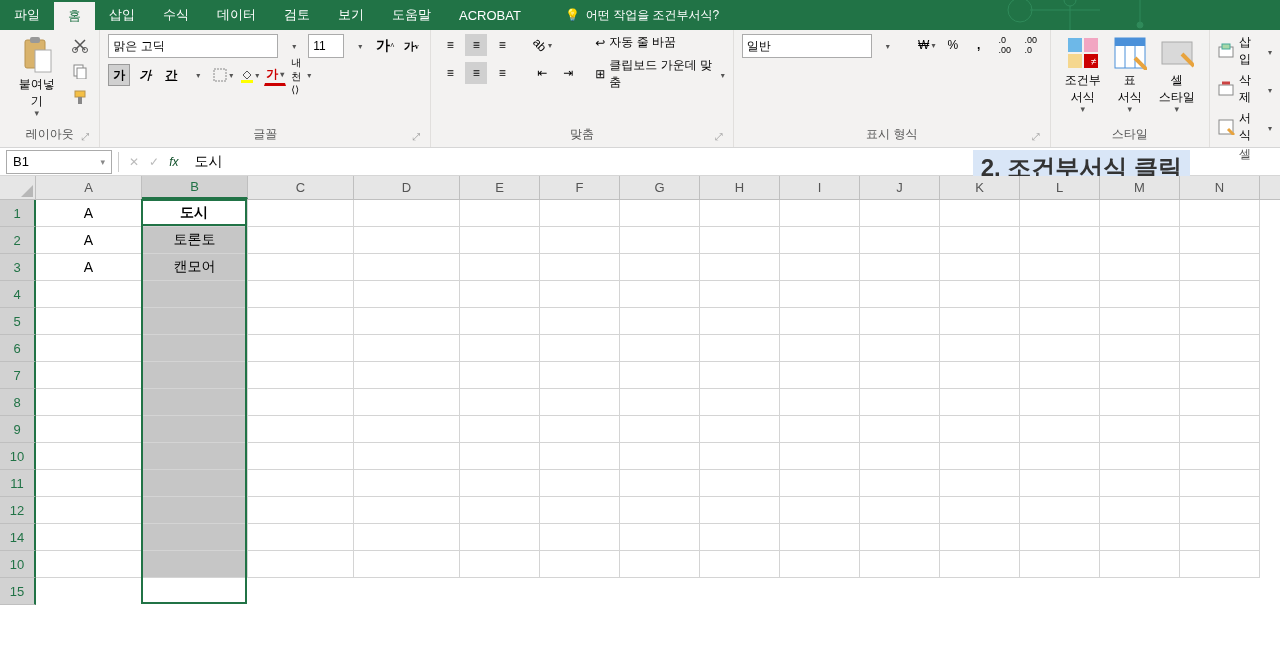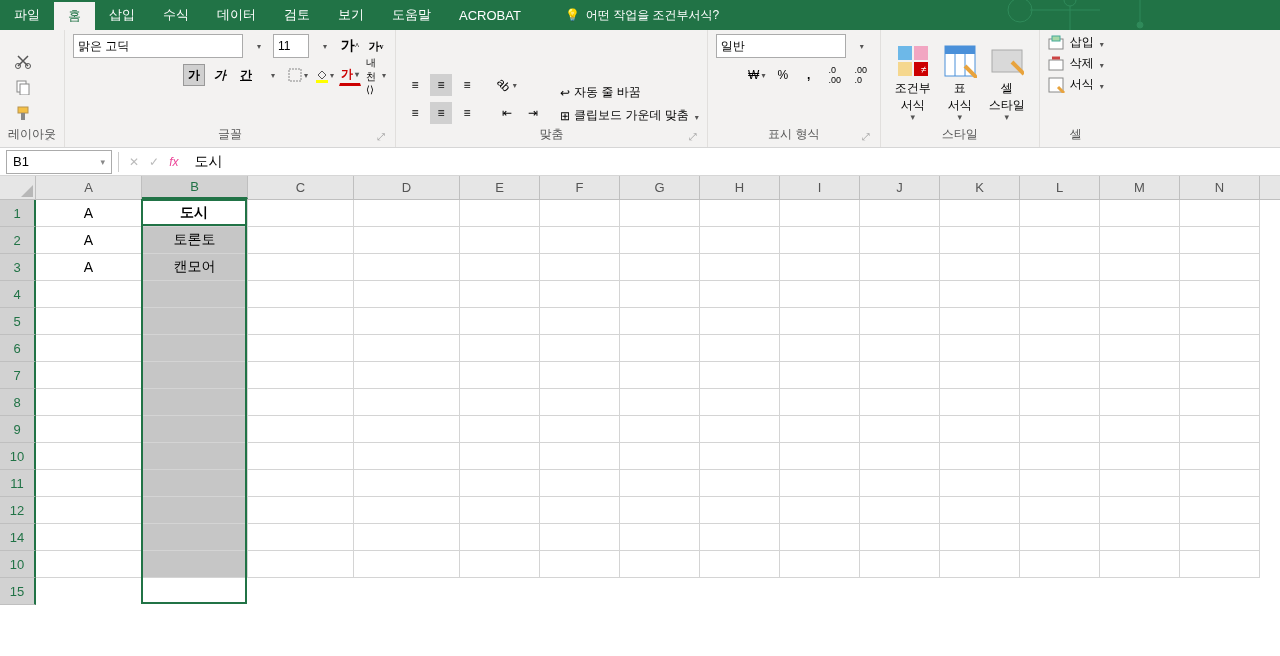--- a/index.html
+++ b/index.html
@@ -10,21 +10,21 @@
 .menubar .tab { padding: 0 14px; display: flex; align-items: center; cursor: pointer; font-size: 13px; }
 .menubar .tab.active { background: #f3f2f1; color: #217346; border-top: 2px solid #217346; }
 .menubar .tellme { display: flex; align-items: center; padding: 0 10px; margin-left: 20px; }
 .menubar .bulb { margin-right: 6px; }
 .menubar .deco { flex: 1; position: relative; overflow: hidden; }
 .menubar .deco svg { position: absolute; right: 0; top: -10px; }
 
 
 .ribbon { display: flex; background: #f3f2f1; border-bottom: 1px solid #d6d6d6; height: 118px; }
 .group { display: flex; flex-direction: column; border-right: 1px solid #e1dfdd; padding: 4px 8px 0 8px; }
-.group-body { flex: 1; display: flex; align-items: flex-end; }
+.group-body { flex: 1; display: flex; align-items: flex-start; }
 .group-label { text-align: center; font-size: 12px; color: #555; padding: 2px 0 4px 0; position: relative; }
 .group-label .launcher { position: absolute; right: 2px; bottom: 4px; font-size: 10px; color: #999; cursor: pointer; }
 
 .bigbtn { display: flex; flex-direction: column; align-items: center; justify-content: flex-start; padding: 2px 6px; cursor: pointer; }
 .bigbtn .lbl { font-size: 12px; text-align: center; margin-top: 2px; }
 .arrowdown::after { content: "▾"; font-size: 9px; color: #555; display: block; margin-top: -2px; }
 
 .col { display: flex; flex-direction: column; gap: 4px; margin-left: 4px; }
 .row { display: flex; align-items: center; gap: 4px; }
 .iconbtn { width: 22px; height: 22px; display: flex; align-items: center; justify-content: center; cursor: pointer; border: 1px solid transparent; }
@@ -34,21 +34,21 @@
 input.fontsize { width: 36px; height: 24px; border: 1px solid #ababab; padding: 0 4px; font-size: 12px; text-align: left; }
 input.numfmt { width: 130px; height: 24px; border: 1px solid #ababab; padding: 0 4px; font-size: 12px; }
 
 .ga { font-family: "Malgun Gothic"; font-weight: bold; }
 
 
 .formulabar { display: flex; align-items: center; height: 28px; border-bottom: 1px solid #d6d6d6; }
 .namebox { width: 106px; height: 24px; border: 1px solid #ababab; margin: 0 6px; padding: 0 6px; display: flex; align-items: center; justify-content: space-between; }
 .namebox input { border: none; width: 70px; font-size: 13px; outline: none; }
 .fxbtns { display: flex; align-items: center; gap: 10px; padding: 0 10px; color: #bbb; }
-.fxbtns .fx { font-style: italic; color: #ec4899; }
+.fxbtns .fx { font-style: italic; color: #14532d; }
 .formula-input { flex: 1; border: none; height: 24px; padding: 0 6px; font-size: 14px; outline: none; }
 
 
 .annot { position: absolute; background: #d9e6f7; color: #333; font-size: 24px; font-weight: bold; padding: 2px 8px; pointer-events: none; }
 
 
 .grid-wrap { position: relative; height: 480px; overflow: hidden; }
 .colheaders { display: flex; background: #e6e6e6; border-bottom: 1px solid #bfbfbf; height: 24px; }
 .corner { width: 36px; border-right: 1px solid #bfbfbf; background: #e6e6e6; position: relative; }
 .corner::after { content: ""; position: absolute; right: 2px; bottom: 2px; border: 6px solid transparent; border-right-color: #b7b7b7; border-bottom-color: #b7b7b7; }
@@ -97,20 +97,28 @@
           <circle cx="160" cy="35" r="3" fill="#2f8a5a"></circle>
         </g>
       </svg>
   </div>
 </div>
 
 <div class="ribbon">
 
   <div class="group">
     <div class="group-body">
+      <div class="bigbtn arrowdown">
+        <svg width="32" height="38">
+            <rect x="4" y="4" width="20" height="28" rx="2" fill="#d9b36c" stroke="#b8934f"></rect>
+            <rect x="9" y="1" width="10" height="6" rx="2" fill="#999"></rect>
+            <rect x="14" y="14" width="16" height="22" fill="#fff" stroke="#aaa"></rect>
+          </svg>
+        <span class="lbl">붙여넣기</span>
+      </div>
       <div class="col">
         <span class="iconbtn">
             <svg width="16" height="16">
               <path d="M3 3 L13 13 M13 3 L3 13" stroke="#555" stroke-width="1.5"></path>
               <circle cx="3" cy="13" r="2.5" fill="none" stroke="#555"></circle>
               <circle cx="13" cy="13" r="2.5" fill="none" stroke="#555"></circle>
             </svg>
           </span>
         <span class="iconbtn">
             <svg width="16" height="16">
@@ -192,21 +200,21 @@
           <span>⊞</span>
           <span>클립보드 가운데 맞춤</span>
           <span class="smalldrop"></span>
         </div>
       </div>
     </div>
     <div class="group-label"><span>맞춤</span><span class="launcher">⤢</span></div>
   </div>
 
   <div class="group">
-    <div class="group-body" style="flex-direction:column;gap:6px">
+    <div class="group-body" style="gap:18px">
       <div class="row">
         <input class="numfmt" value="일반" style="">
         <span class="iconbtn smalldrop"></span>
       </div>
       <div class="row">
         <span class="iconbtn smalldrop">₩</span>
         <span class="iconbtn">%</span>
         <span class="iconbtn">
             <b>,</b>
           </span>
@@ -290,20 +298,21 @@
     <input value="B1" style="">
     <span style="font-size:9px;color:#888">▾</span>
   </div>
   <div style="width:1px;height:20px;background:#ccc"></div>
   <div class="fxbtns">
     <span>✕</span>
     <span>✓</span>
     <span class="fx">fx</span>
   </div>
   <input class="formula-input" value="도시" style="">
+  <div class="annot" style="right:90px;top:150px">2. 조건부서식 클릭</div>
 </div>
 
 <div class="grid-wrap">
   <div class="colheaders" id="colheaders">
     <div class="corner"></div>
   <div class="colhead" style="width: 106px;">A</div>
       <div class="colhead sel" style="width: 106px;">B</div>
       <div class="colhead" style="width: 106px;">C</div>
       <div class="colhead" style="width: 106px;">D</div>
       <div class="colhead" style="width: 80px;">E</div>

